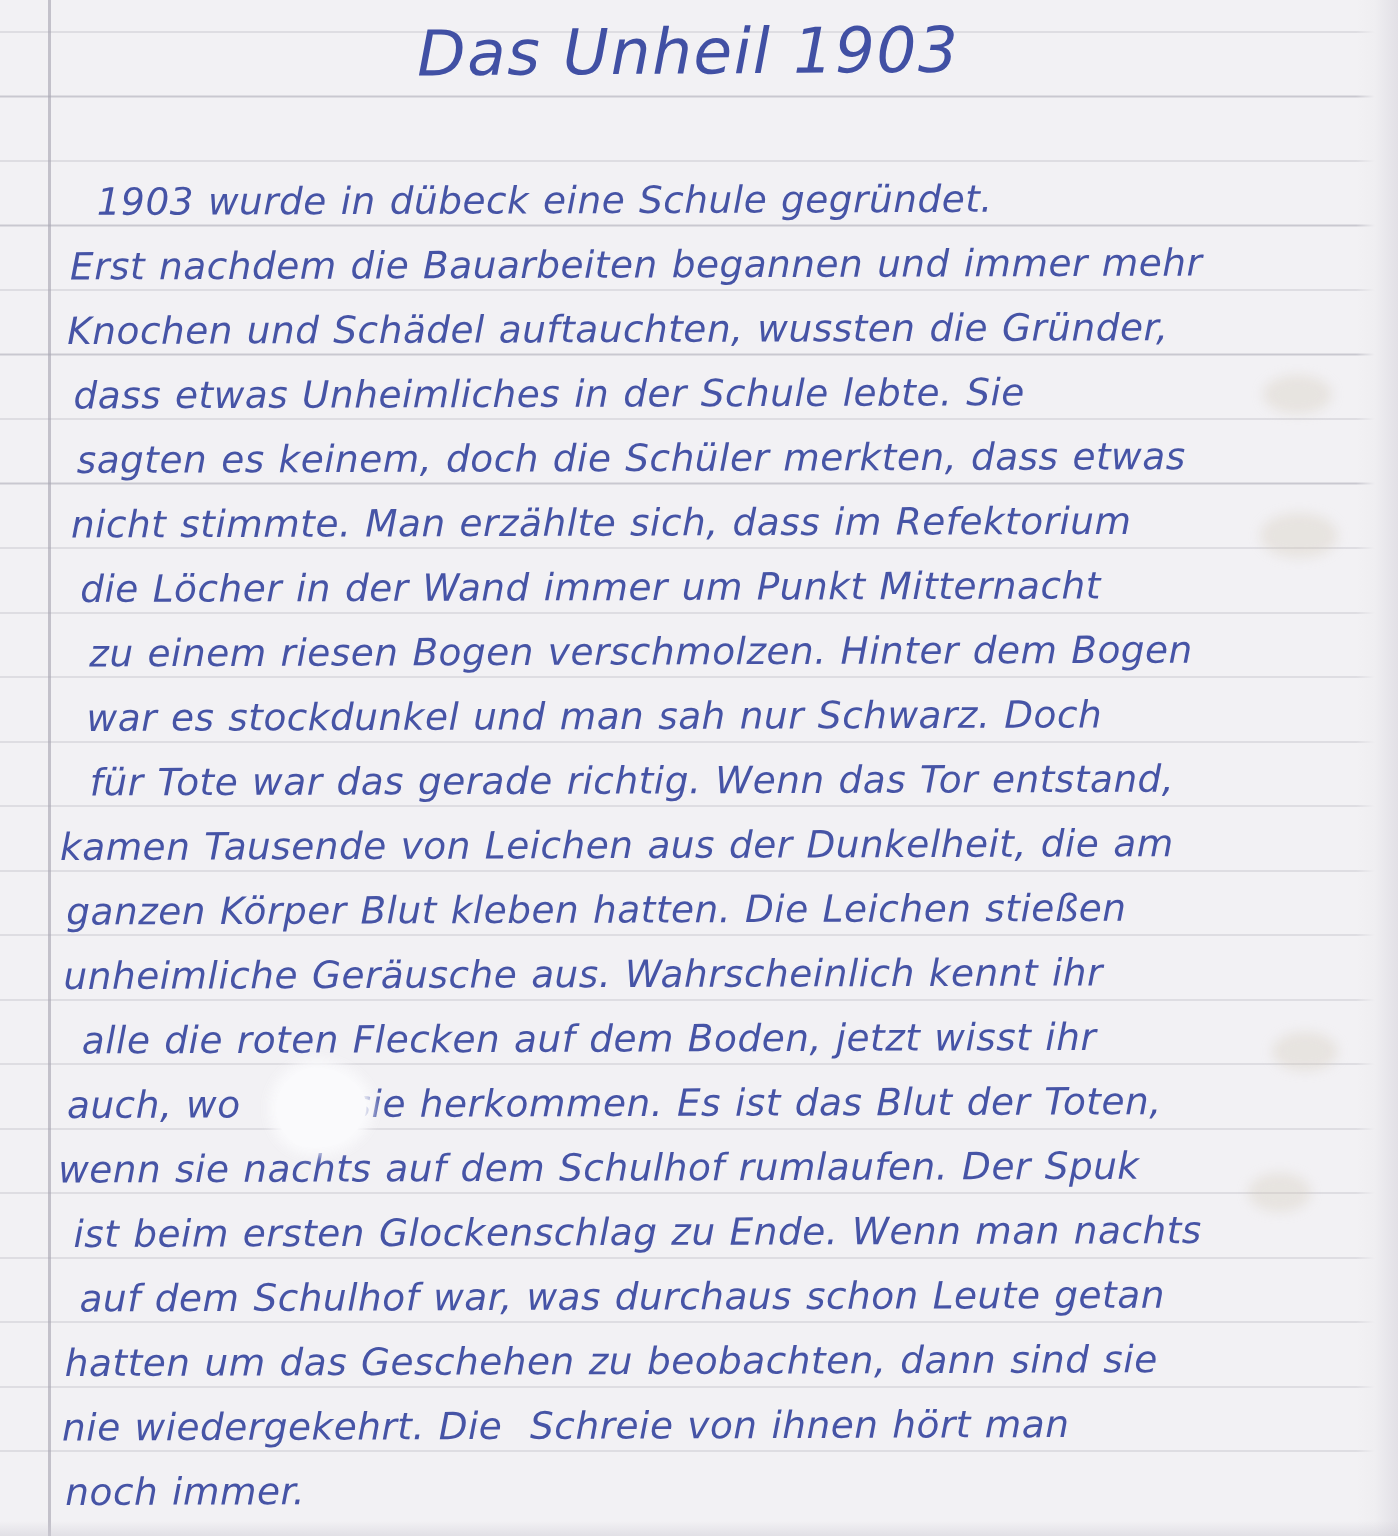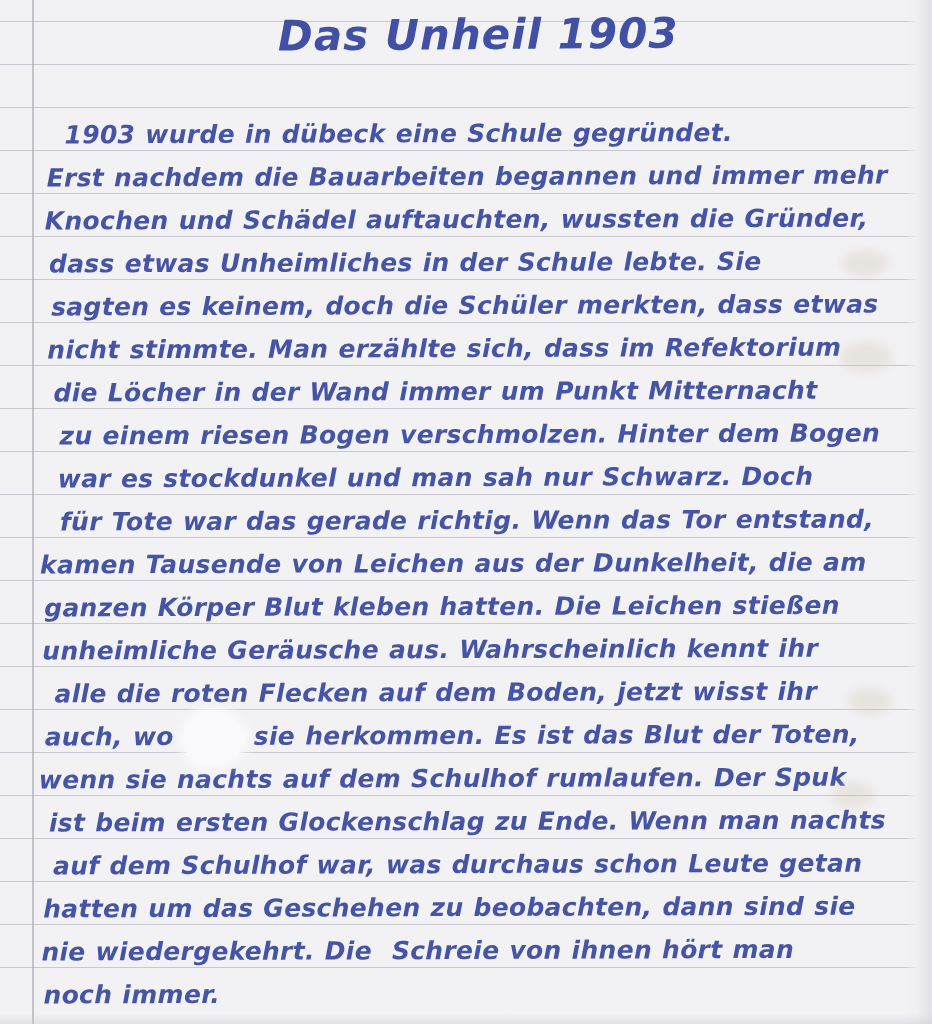--- a/index.html
+++ b/index.html
@@ -17,21 +17,20 @@
     
     background-image: repeating-linear-gradient(
       180deg,
       rgba(0,0,0,0) 0px,
       rgba(0,0,0,0) 42px,
       #c9c8d0 42px,
       #c9c8d0 43px
     );
     background-position: 0 -21px;
     font-family: "DejaVu Sans", sans-serif;
-    font-weight: bold;
   }
   
   .margin-line {
     position: absolute;
     left: 32px;
     top: 0;
     width: 2px;
     height: 100%;
     background: #a9a7b4;
     opacity: 0.65;

